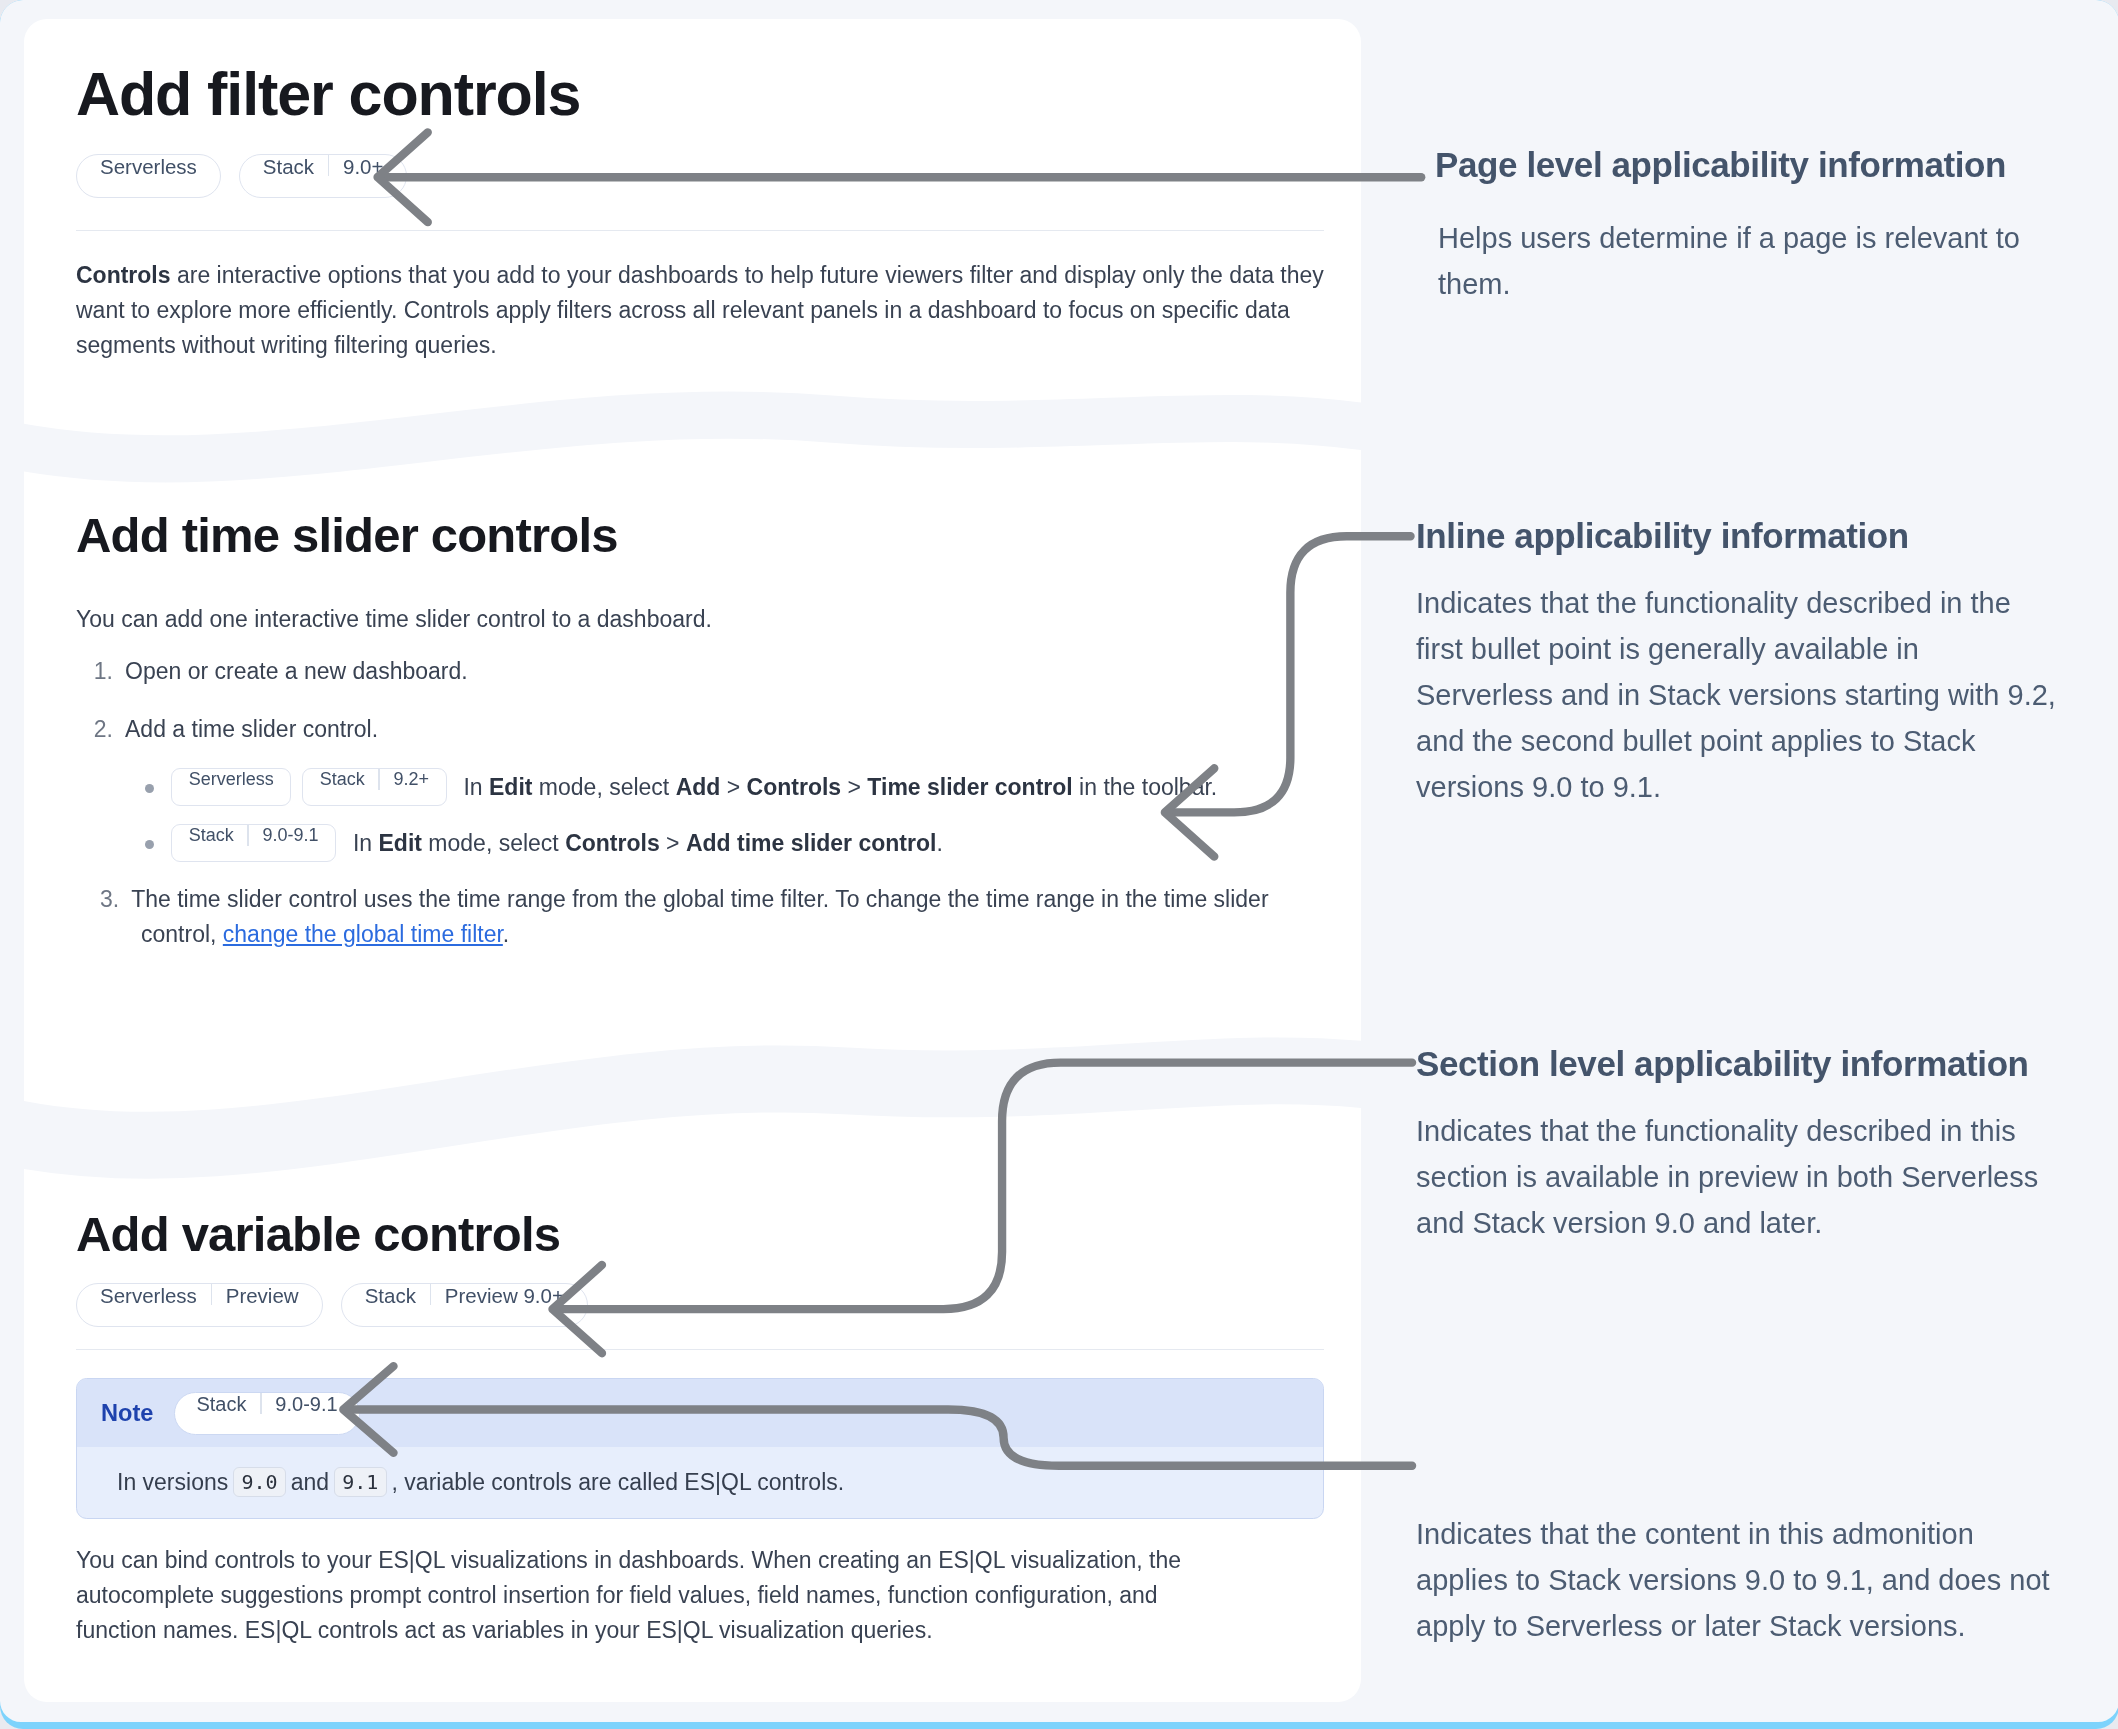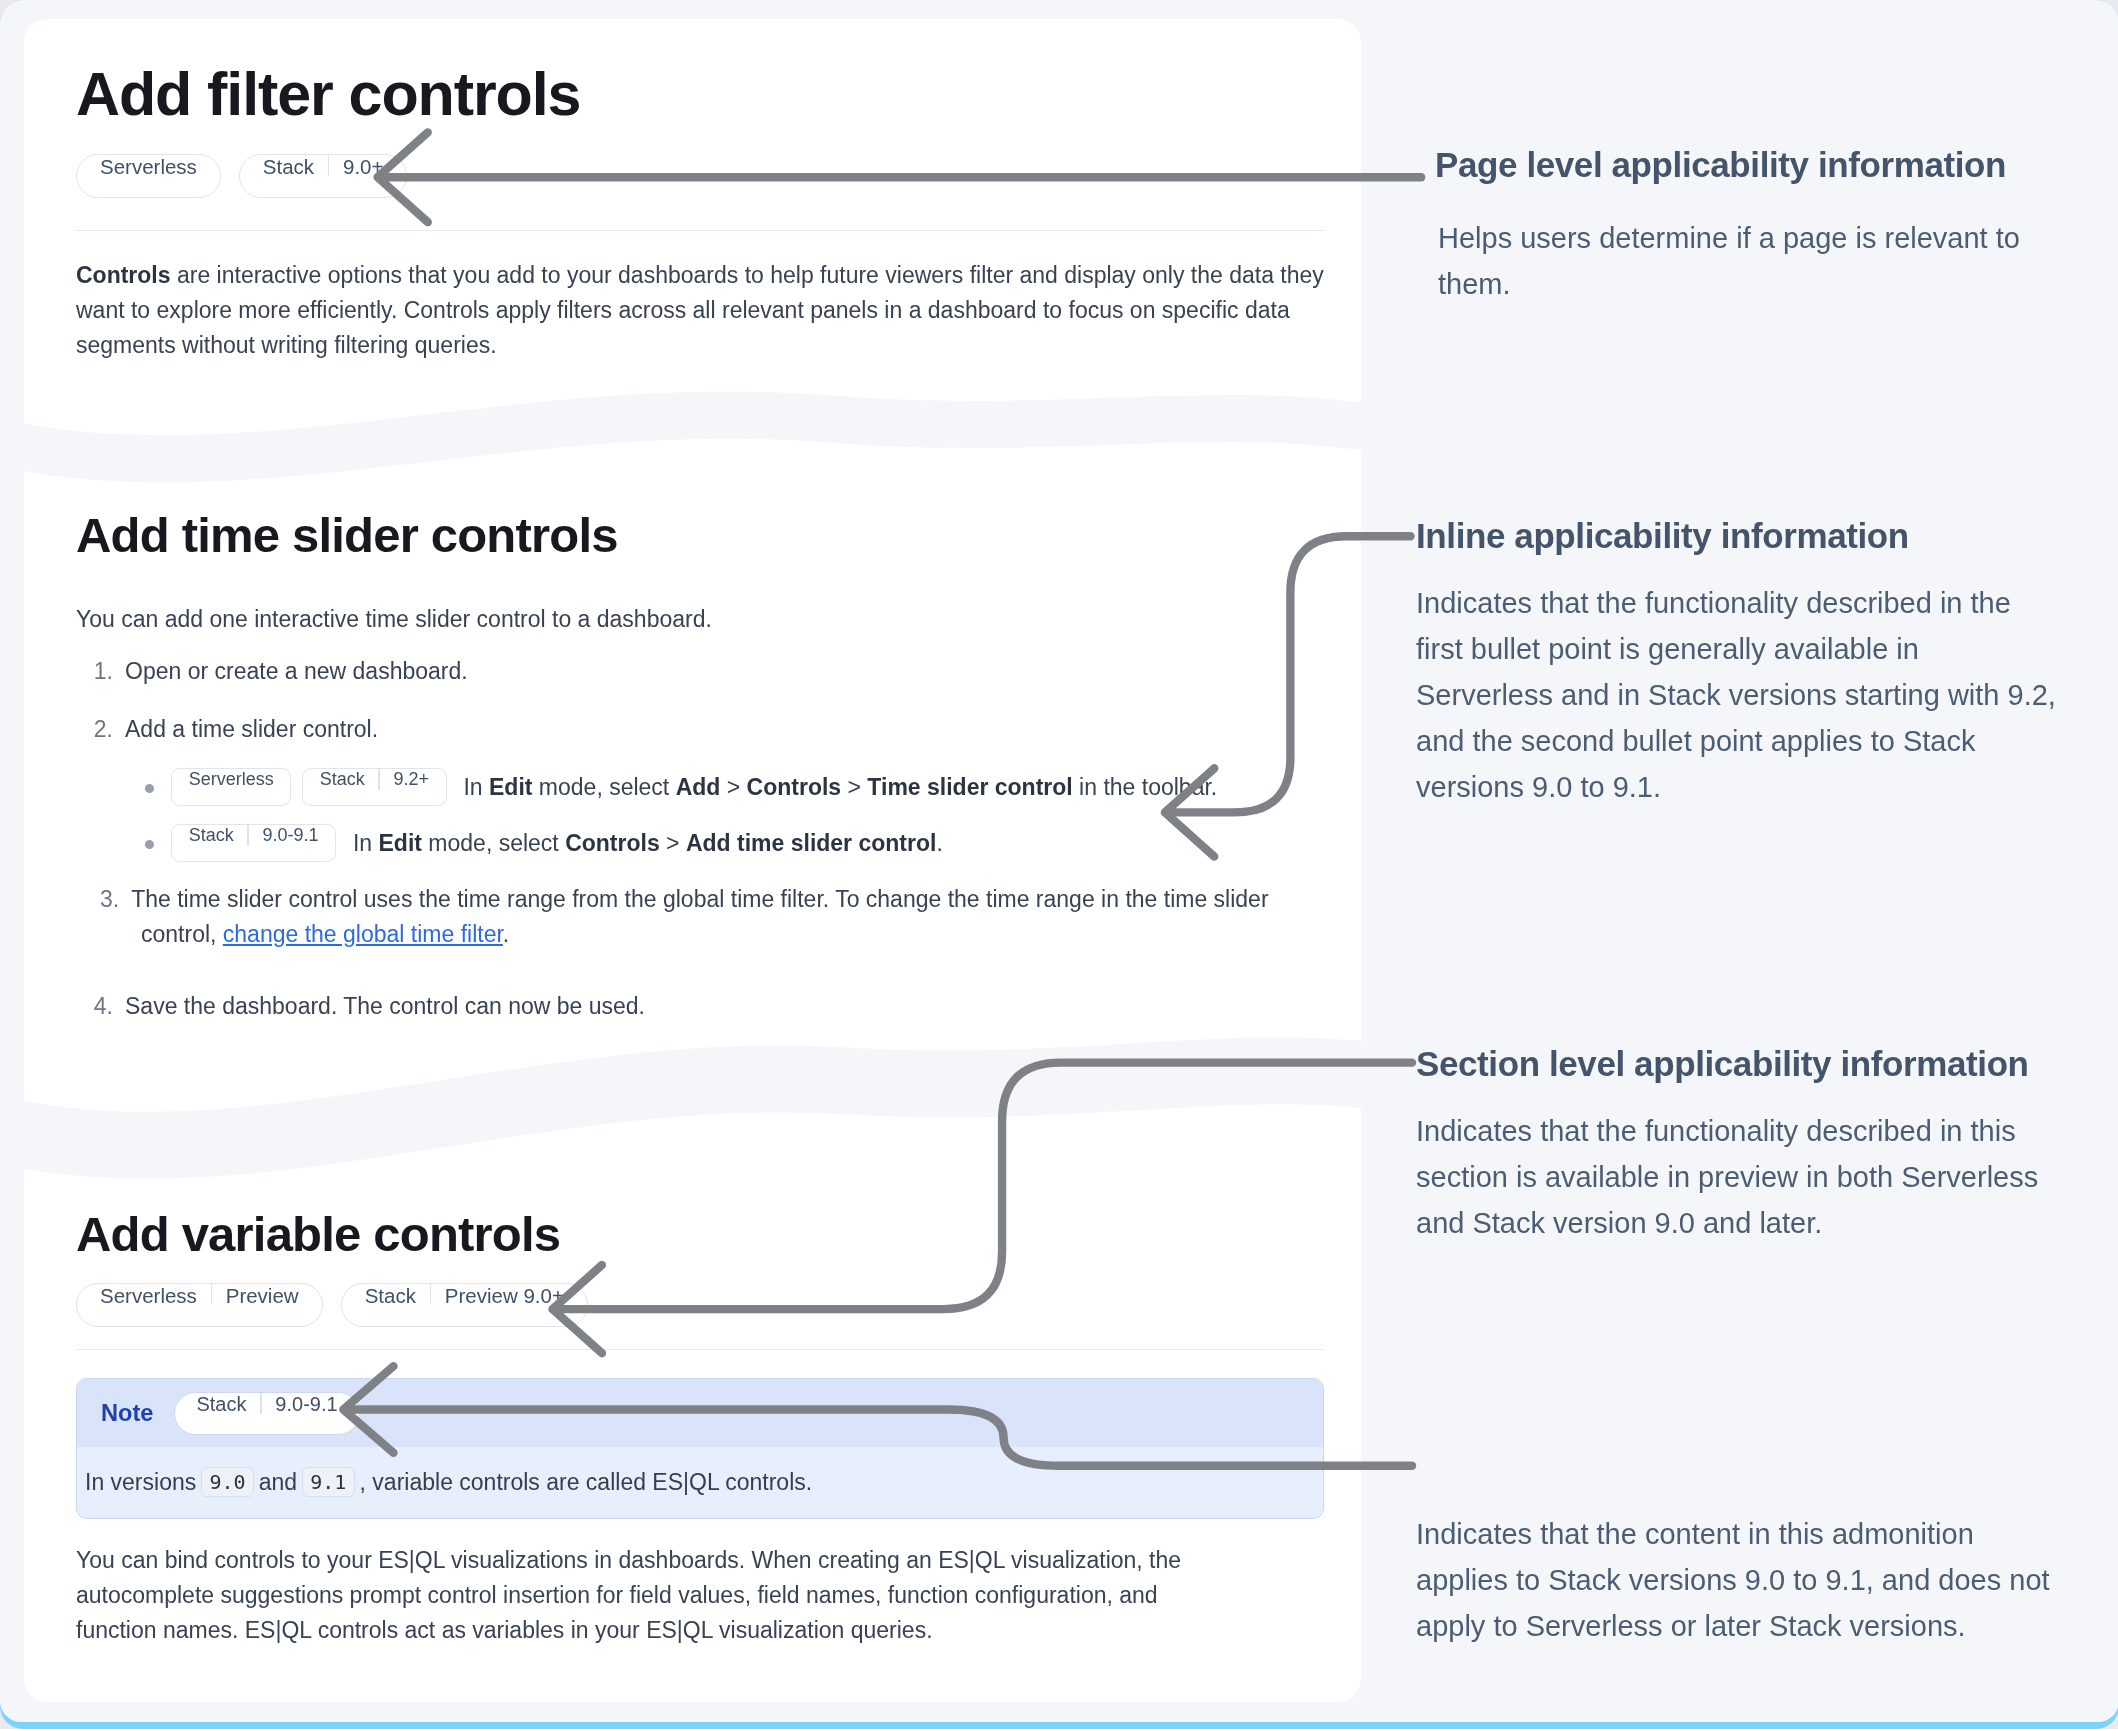--- a/index.html
+++ b/index.html
@@ -58,21 +58,21 @@
   .bullet::before { content:""; position:absolute; left:-26px; top:16px; width:9px;
     height:9px; border-radius:50%; background:#98a0ad; }
   .bullet .txt { font-size:23px; color:#394252; margin-left:6px; white-space:nowrap; }
 
   
   .note { position:absolute; left:52px; top:1359px; width:1248px; height:141px;
     border-radius:10.6px; border:1.5px solid #c9d6f2; background:#e7eefc; overflow:hidden; }
   .note-header { height:68px; background:#d9e3f9; display:flex; align-items:center;
     padding-left:24px; gap:21px; }
   .note-label { font-size:23.6px; font-weight:700; color:#1e42ad; }
-  .note-body { height:70px; display:flex; align-items:center; padding-left:8px;
+  .note-body { height:70px; display:flex; align-items:center; padding-left:40px;
     font-size:23px; color:#353e4e; }
   .code { font-family:"DejaVu Sans Mono", monospace; font-size:20px; color:#2b313d;
     background:#eef1f7; border:1.5px solid #d7dde9; border-radius:6px; padding:2.3px 7.6px;
     margin:0 4.6px; }
 
   
   .ann-title { position:absolute; font-size:35px; font-weight:700; color:#44546b;
     letter-spacing:-0.4px; white-space:nowrap; }
   .ann-body { position:absolute; font-size:29px; color:#4c5c72; line-height:46px; }
 
@@ -138,23 +138,20 @@
       <span class="badge rect">
         <span>Stack</span>
         <span class="divider"></span>
         <span>9.0-9.1</span>
       </span>
       <span class="txt"><span>In </span><span class="bold">Edit</span><span> mode, select </span><span class="bold">Controls</span><span> &gt; </span><span class="bold">Add time slider control</span><span>.</span></span>
     </div>
 
     <div class="step-wrap" style="top:863px;"><span class="num">3.</span><span>The time slider control uses the time range from the global time filter. To change the time range in the time slider control, </span><span class="link">change the global time filter</span><span>.</span></div>
 
-    <div class="step" style="top:974px;">
-      <span class="num">4.</span><span class="txt">Save the dashboard. The control can now be used.</span>
-    </div>
 
     <svg class="wave" style="top:1016px;" width="1337" height="183" viewBox="0 0 1758 240">
       <path d="M-30,125 C300,200 680,35 1080,60 C1380,78 1580,28 1790,55" fill="none" stroke="#f4f6fa" stroke-width="88" stroke-linecap="round"></path>
     </svg>
 
     <div class="h2" style="top:1187px;">Add variable controls</div>
 
     <div class="badge-row" style="top:1264px;">
       <span class="badge pill">
         <span>Serverless</span>

